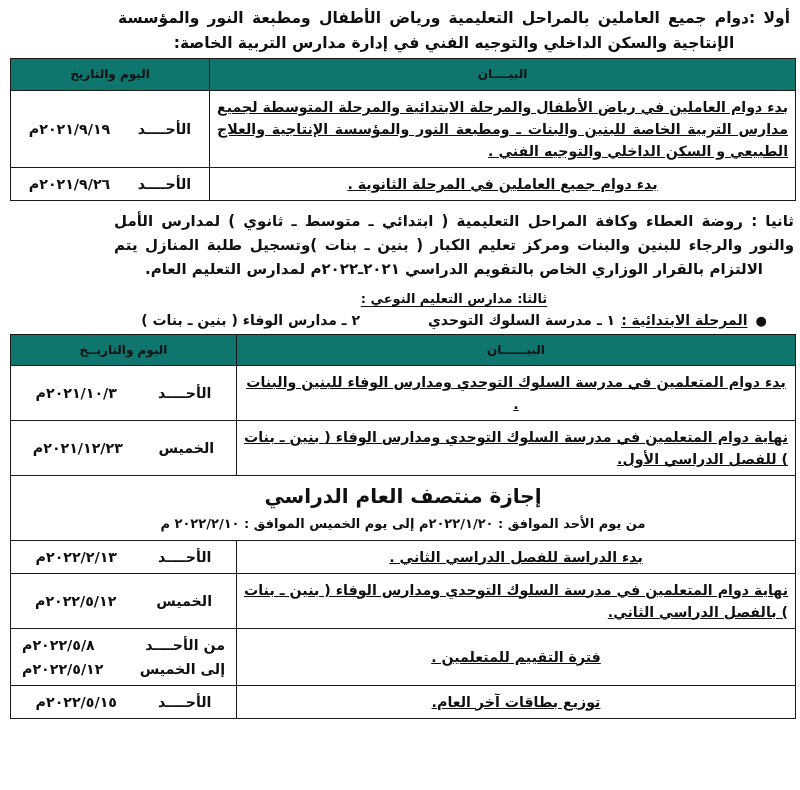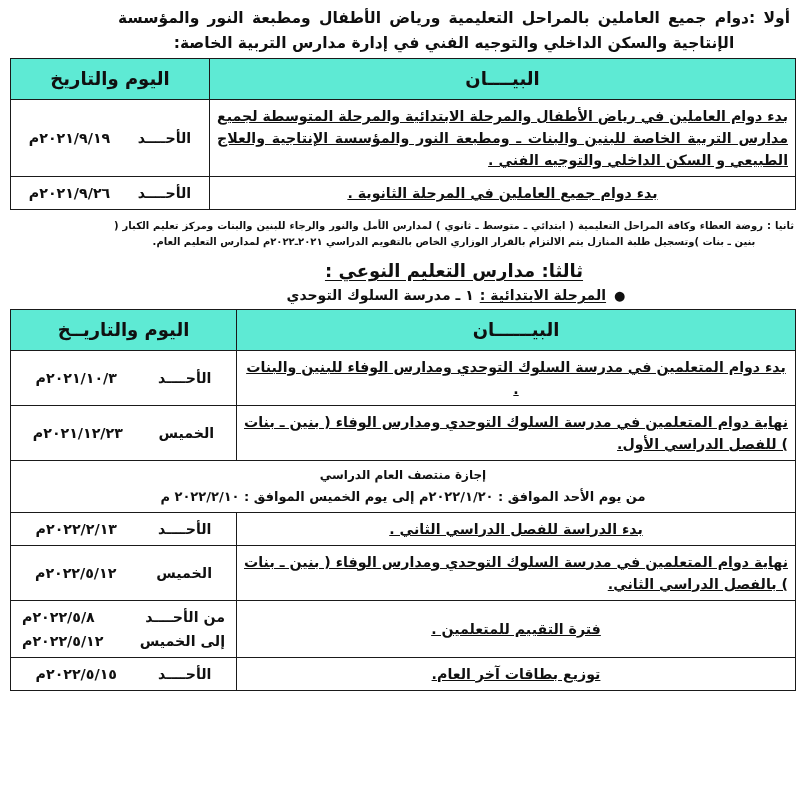--- a/index.html
+++ b/index.html
@@ -32,25 +32,25 @@
     text-align: justify;
     text-align-last: center;
     padding: 0 8px;
     letter-spacing: -0.2px;
   }
   #intro-first {
     padding: 6px 10px 2px 10px;
   }
   #para-second {
     padding: 8px 6px 2px 6px;
-    font-size: 10px;
+    font-size: 15px;
     line-height: 1.6;
   }
   #heading-third {
-    font-size: 18px;
+    font-size: 13px;
     font-weight: 700;
     text-align: center;
     padding: 8px 0 2px 0;
     text-decoration: underline;
     text-underline-offset: 3px;
   }
 
   .bullet-line {
     display: flex;
     flex-direction: row;
@@ -84,23 +84,23 @@
   table.cal td, table.cal th {
     border: 1.6px solid #1a1a1a;
     padding: 5px 7px;
     vertical-align: middle;
     font-size: 14.2px;
     font-weight: 700;
     line-height: 1.55;
   }
   table.cal thead th {
     text-align: center;
-    font-size: 18px;
+    font-size: 12px;
     padding: 6px 4px;
-    background: #5eead4;
+    background: #0f766e;
   }
   .col-date  { text-align: center; }
   .col-desc  { text-align: right; }
 
   
   #table-first .col-date { width: 190px; }
   
   #table-second .col-date { width: 217px; }
 
   .daydate {
@@ -127,21 +127,21 @@
     text-align-last: right;
     text-decoration: underline;
   }
   .desc-center { text-align: center; text-align-last: center; }
 
   .vacation-cell {
     text-align: center;
     padding: 5px 6px 7px 6px;
   }
   .vacation-title {
-    font-size: 12px;
+    font-size: 20px;
     font-weight: 700;
     letter-spacing: -0.2px;
     padding-bottom: 2px;
   }
   .vacation-range {
     font-size: 13px;
     font-weight: 700;
   }
 </style>
 </head>
@@ -185,20 +185,21 @@
   </table>
 
   <div class="section-para" id="para-second">ثانيا : روضة العطاء وكافة المراحل التعليمية ( ابتدائي ـ متوسط ـ ثانوي ) لمدارس الأمل والنور والرجاء للبنين والبنات ومركز تعليم الكبار ( بنين ـ بنات )وتسجيل طلبة المنازل يتم الالتزام بالقرار الوزاري الخاص بالتقويم الدراسي ٢٠٢١ـ٢٠٢٢م لمدارس التعليم العام.</div>
 
   <div id="heading-third">ثالثا: مدارس التعليم النوعي :</div>
 
   <div class="bullet-line">
     <span class="bullet-dot">●</span>
     <span class="bullet-label">المرحلة الابتدائية :</span>
     <span class="bullet-item-1">١ ـ مدرسة السلوك التوحدي</span>
+    <span class="bullet-item-2">٢ ـ مدارس الوفاء ( بنين ـ بنات )</span>
   </div>
 
   <table class="cal" id="table-second">
     <thead>
       <tr>
         <th class="col-desc">البيــــــان</th>
         <th class="col-date">اليوم والتاريــخ</th>
       </tr>
     </thead>
     <tbody>

